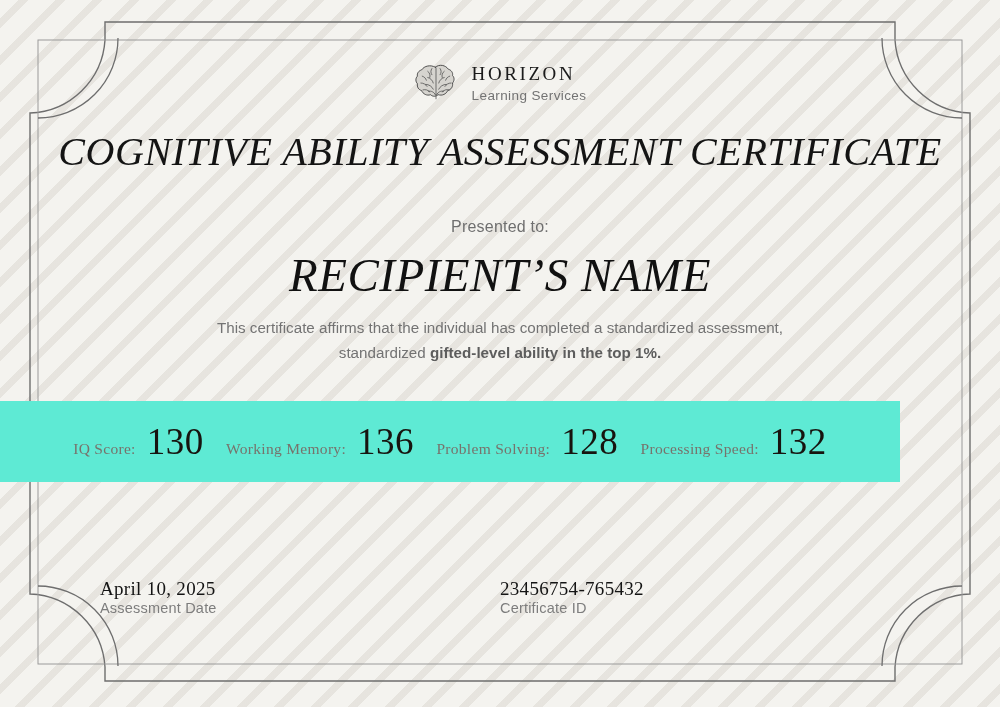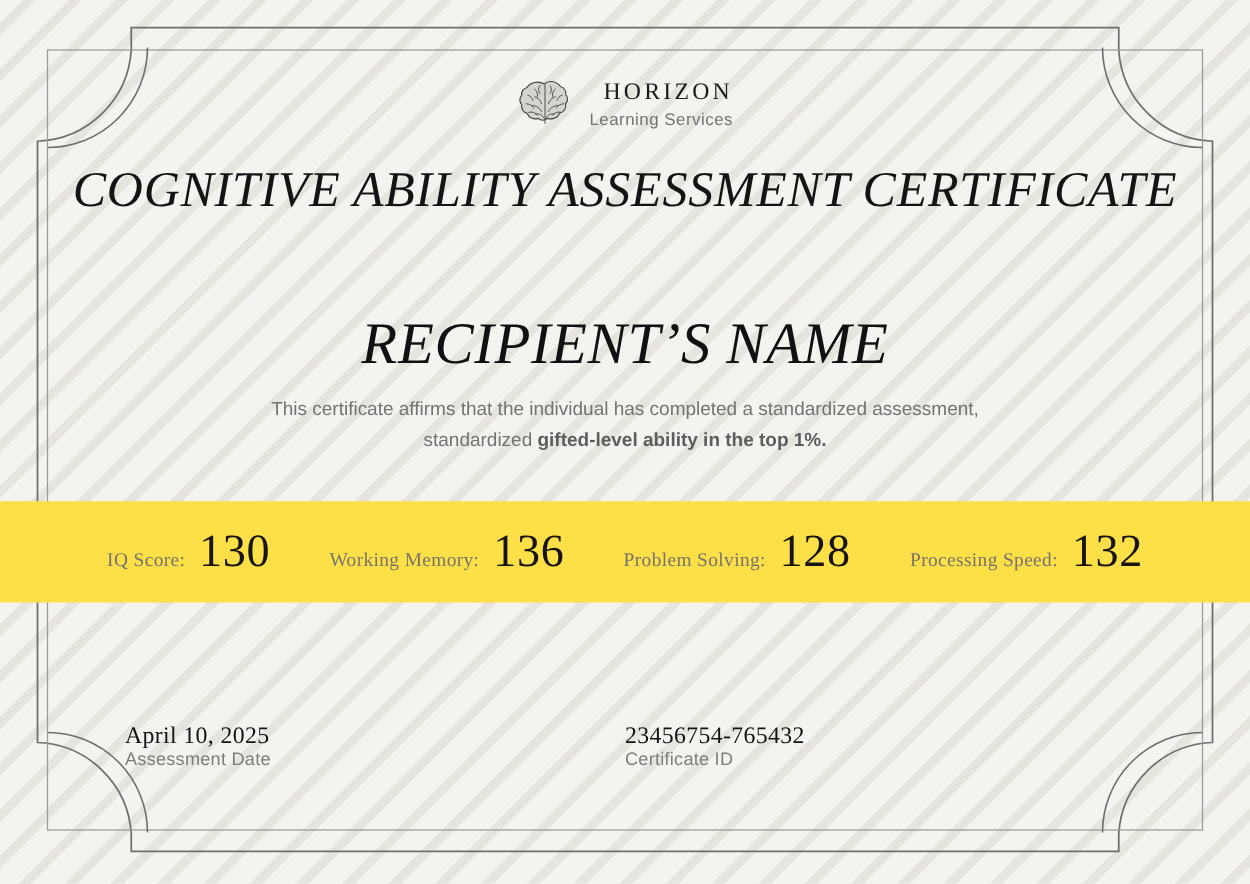--- a/index.html
+++ b/index.html
@@ -60,21 +60,21 @@
     gap: 14px;
   }
   .logo-mark {
     width: 44px;
     height: 42px;
     flex: none;
   }
   .logo-text {
     display: flex;
     flex-direction: column;
-    align-items: flex-end;
+    align-items: flex-start;
     line-height: 1;
   }
   .logo-name {
     font-family: "Liberation Serif", serif;
     font-size: 19px;
     letter-spacing: 2.6px;
     color: #1b1b1b;
     font-weight: 400;
   }
   .logo-sub {
@@ -135,23 +135,23 @@
   .statement b {
     color: #5d5d5d;
     font-weight: 700;
   }
 
   
   .score-band {
     position: absolute;
     left: 0;
     top: 401px;
-    width: 1000px;
+    width: 900px;
     height: 81px;
-    background: #fde047;
+    background: #5eead4;
     display: flex;
     align-items: center;
     justify-content: center;
   }
   .score-items {
     display: flex;
     align-items: baseline;
     justify-content: center;
     width: 100%;
     padding: 0 62px;
@@ -274,20 +274,21 @@
       </g>
     </svg>
     <div class="logo-text">
       <div class="logo-name">HORIZON</div>
       <div class="logo-sub">Learning Services</div>
     </div>
   </div>
 
   <div class="cert-title">COGNITIVE ABILITY ASSESSMENT CERTIFICATE</div>
 
+  <div class="presented-to">Presented to:</div>
   <div class="recipient-name">RECIPIENT’S NAME</div>
 
   <div class="statement">
     <span>This certificate affirms that the individual has completed a standardized assessment,</span><br>
     <span>standardized </span><b>gifted-level ability in the top 1%.</b>
   </div>
 
   <div class="score-band">
     <div class="score-items">
       <div class="score-item">

